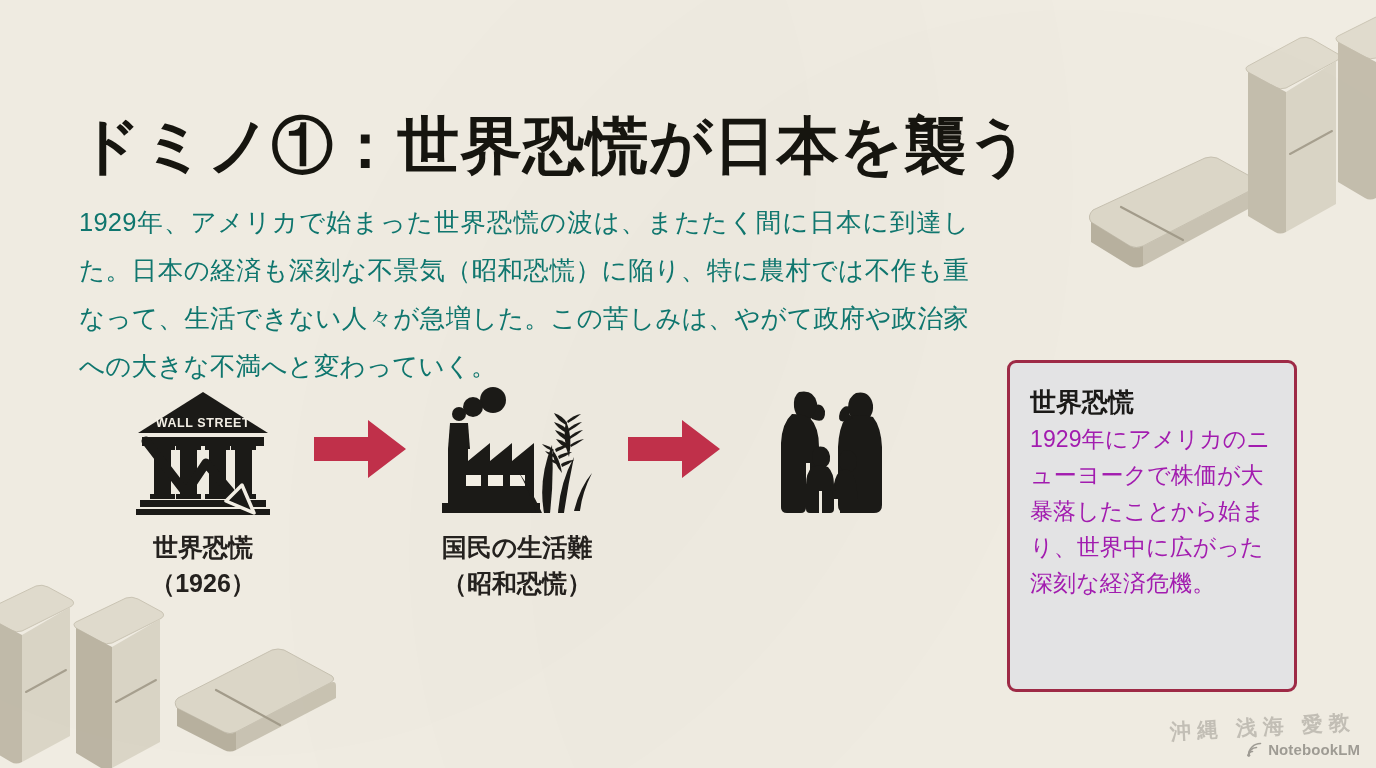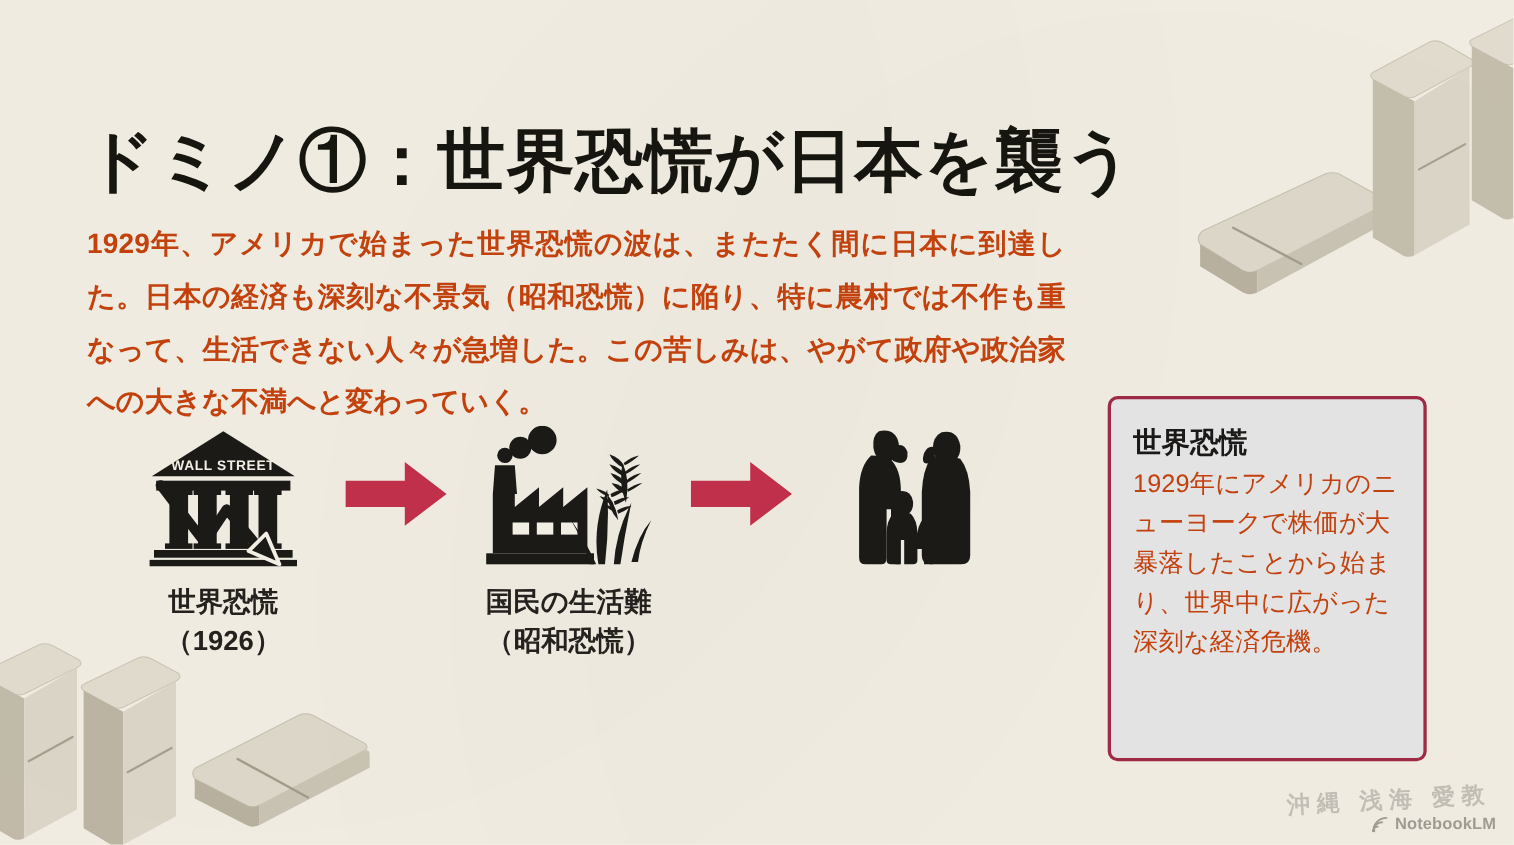--- a/index.html
+++ b/index.html
@@ -47,24 +47,24 @@
     white-space: nowrap;
   }
 
   
   #body-text {
     position: absolute;
     left: 79px;
     top: 172px;
     width: 890px;
     font-size: 25.5px;
-    font-weight: 700;
+    font-weight: 400;
     line-height: 48px;
     letter-spacing: 0.2px;
-    color: #c2410c;
+    color: #0f766e;
     text-align: justify;
     text-justify: inter-character;
   }
 
   
   #flow {
     position: absolute;
     left: 110px;
     top: 383px;
     width: 820px;
@@ -119,21 +119,21 @@
     font-size: 26px;
     font-weight: 700;
     line-height: 34px;
     color: #1b1a18;
     margin-bottom: 2px;
   }
   #term-card-body {
     font-size: 23px;
     font-weight: 400;
     line-height: 36px;
-    color: #c2410c;
+    color: #a21caf;
     letter-spacing: 0.1px;
   }
 
   
   .domino {
     position: absolute;
     pointer-events: none;
   }
 
   

